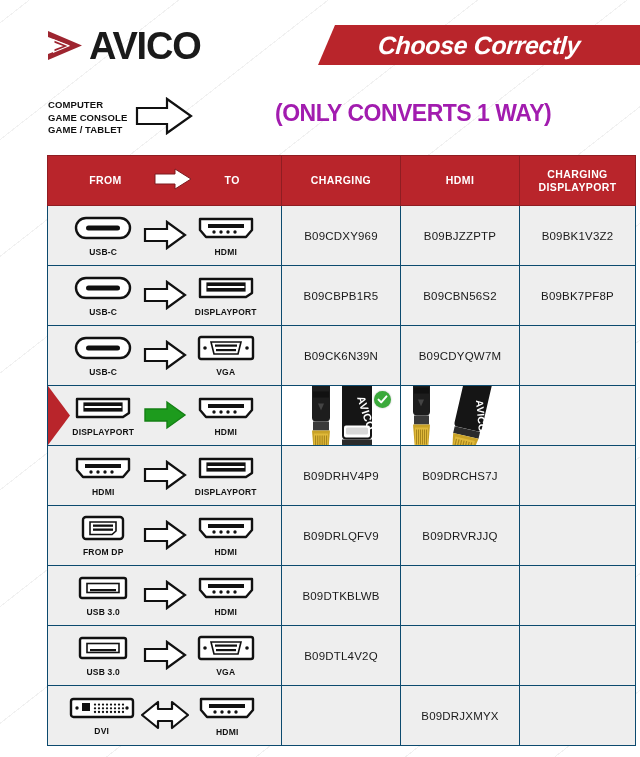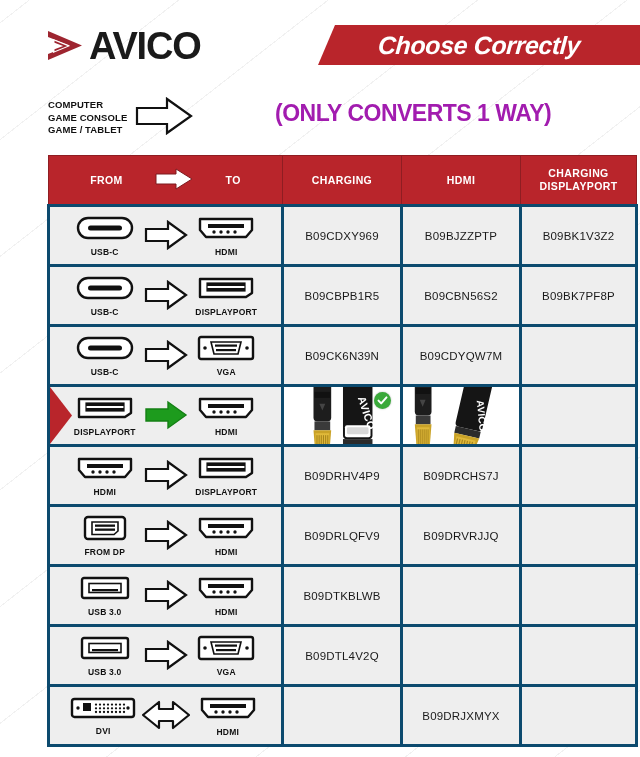--- a/index.html
+++ b/index.html
@@ -86,21 +86,21 @@
     vertical-align: middle;
     line-height: 13px;
   }
   #table th.th-from { padding: 0; }
   .th-from-inner {
     display: flex; align-items: center; justify-content: space-around;
     padding: 0 25px;
   }
   #table td {
     background: #eeeeee;
-    border: 3px solid #0c4a6e;
+    border: 1px solid #0c4a6e;
     height: 60px;
     text-align: center;
     vertical-align: middle;
     font-size: 11.5px;
     color: #1a1a1a;
     letter-spacing: 0.2px;
   }
   td.from-cell { padding: 0; margin-left: 41px; }
   .from-inner {
     display: flex; align-items: center; justify-content: space-around;

